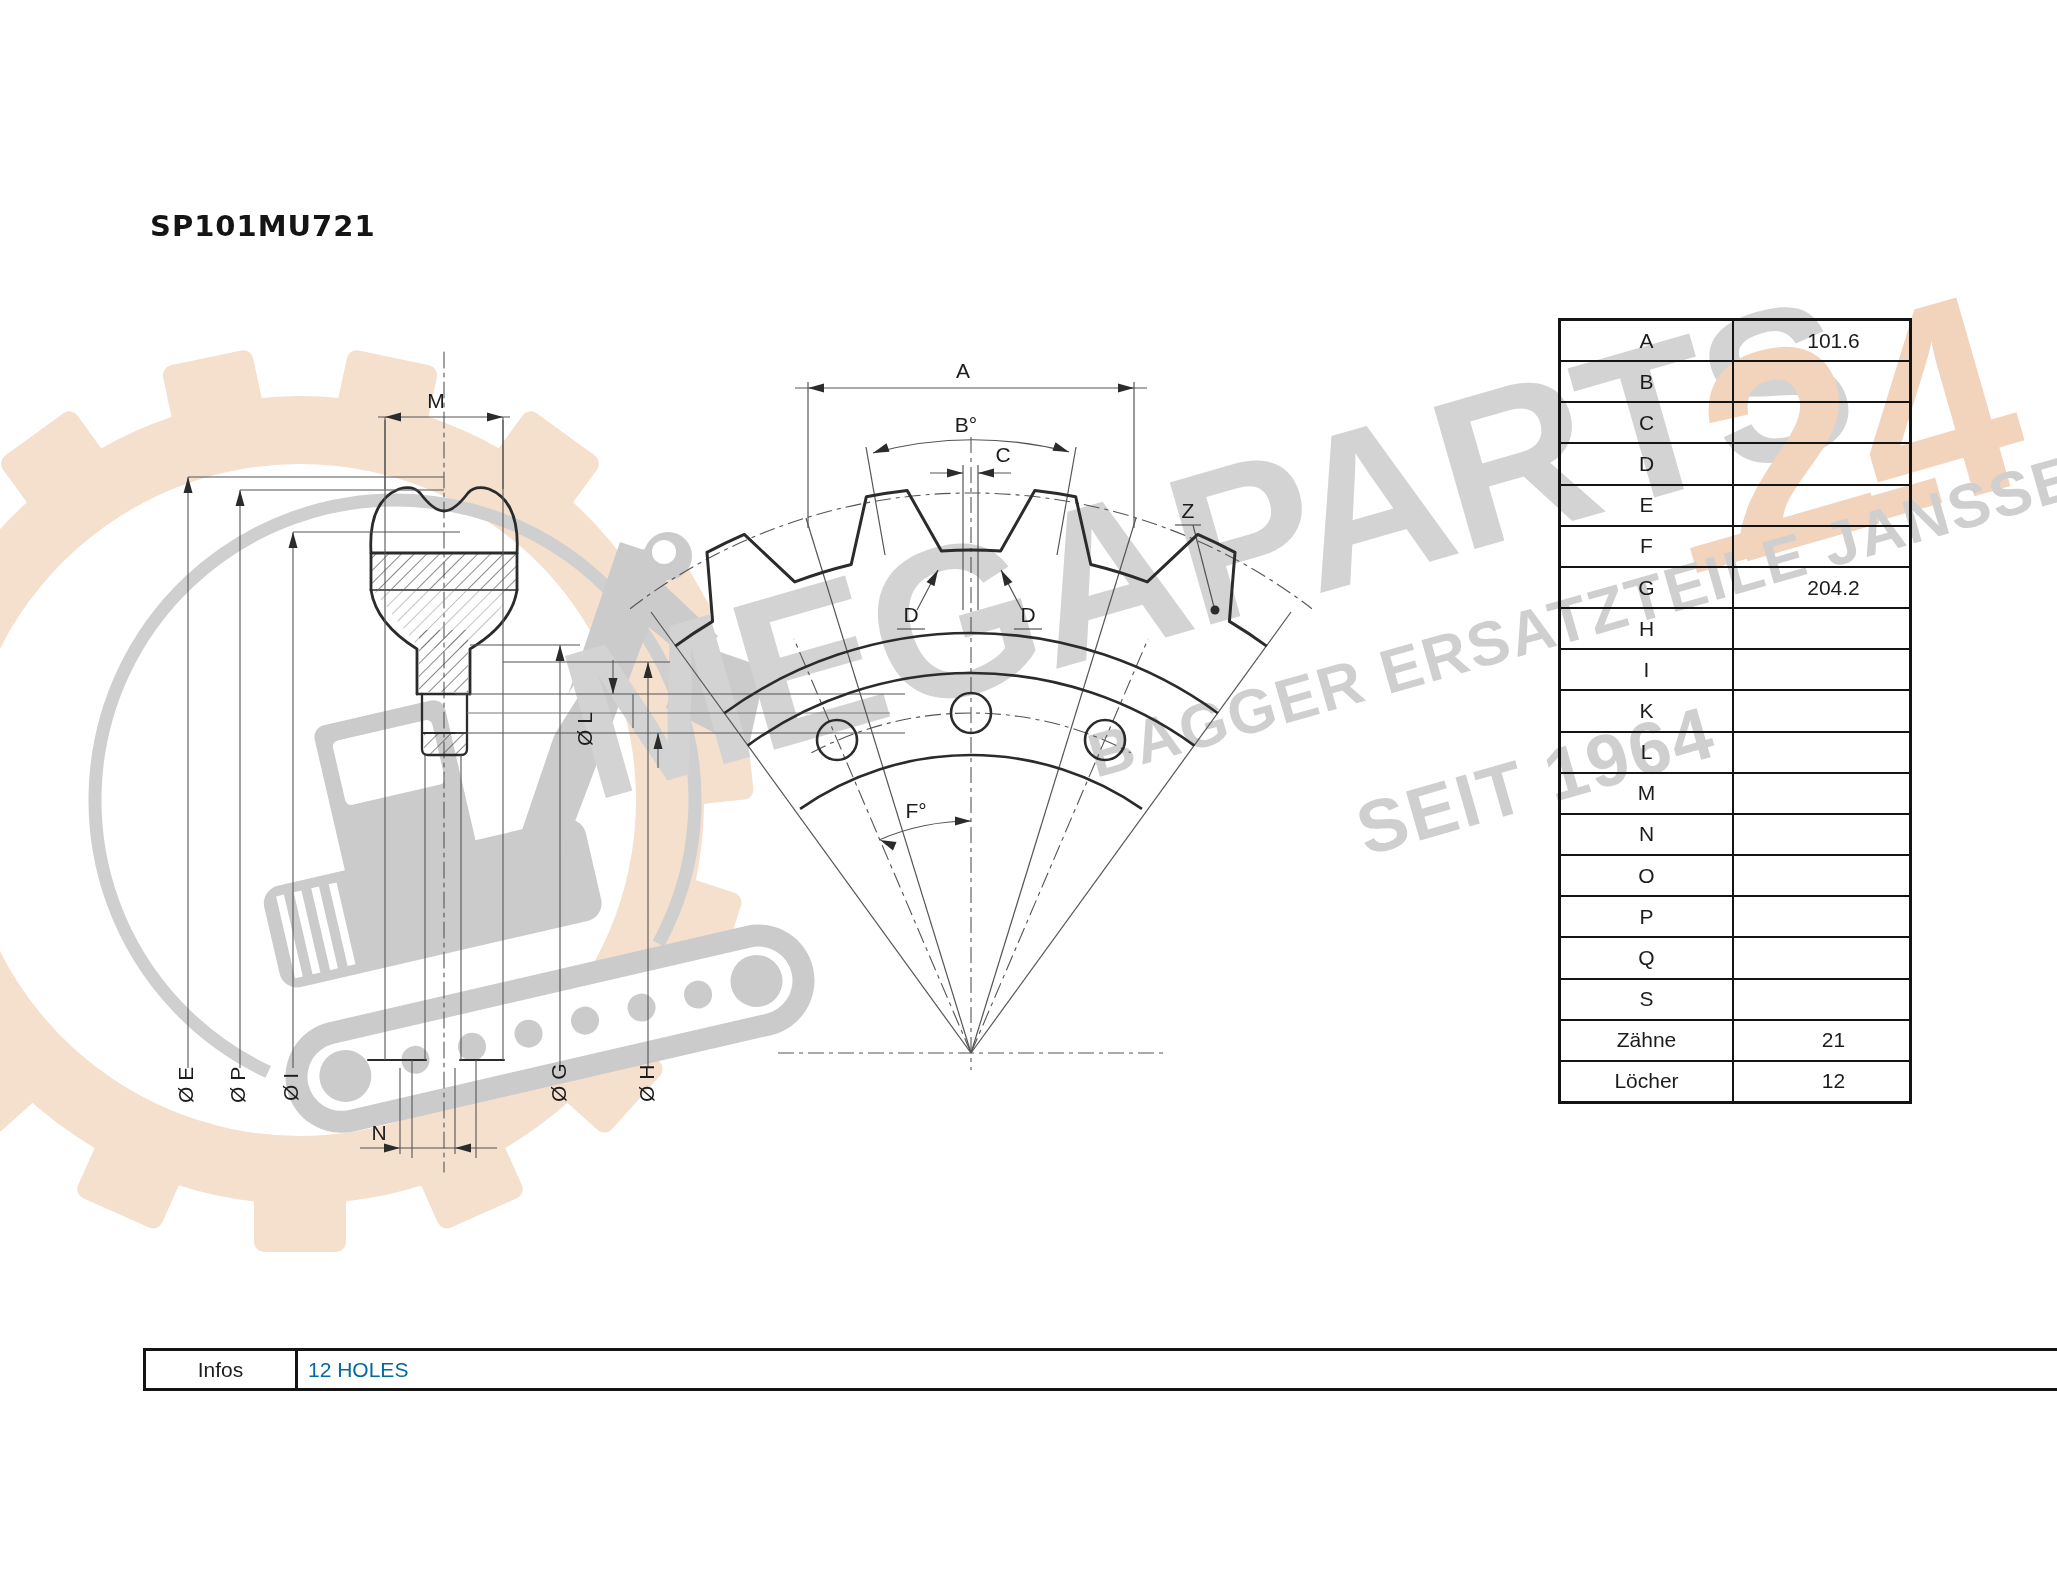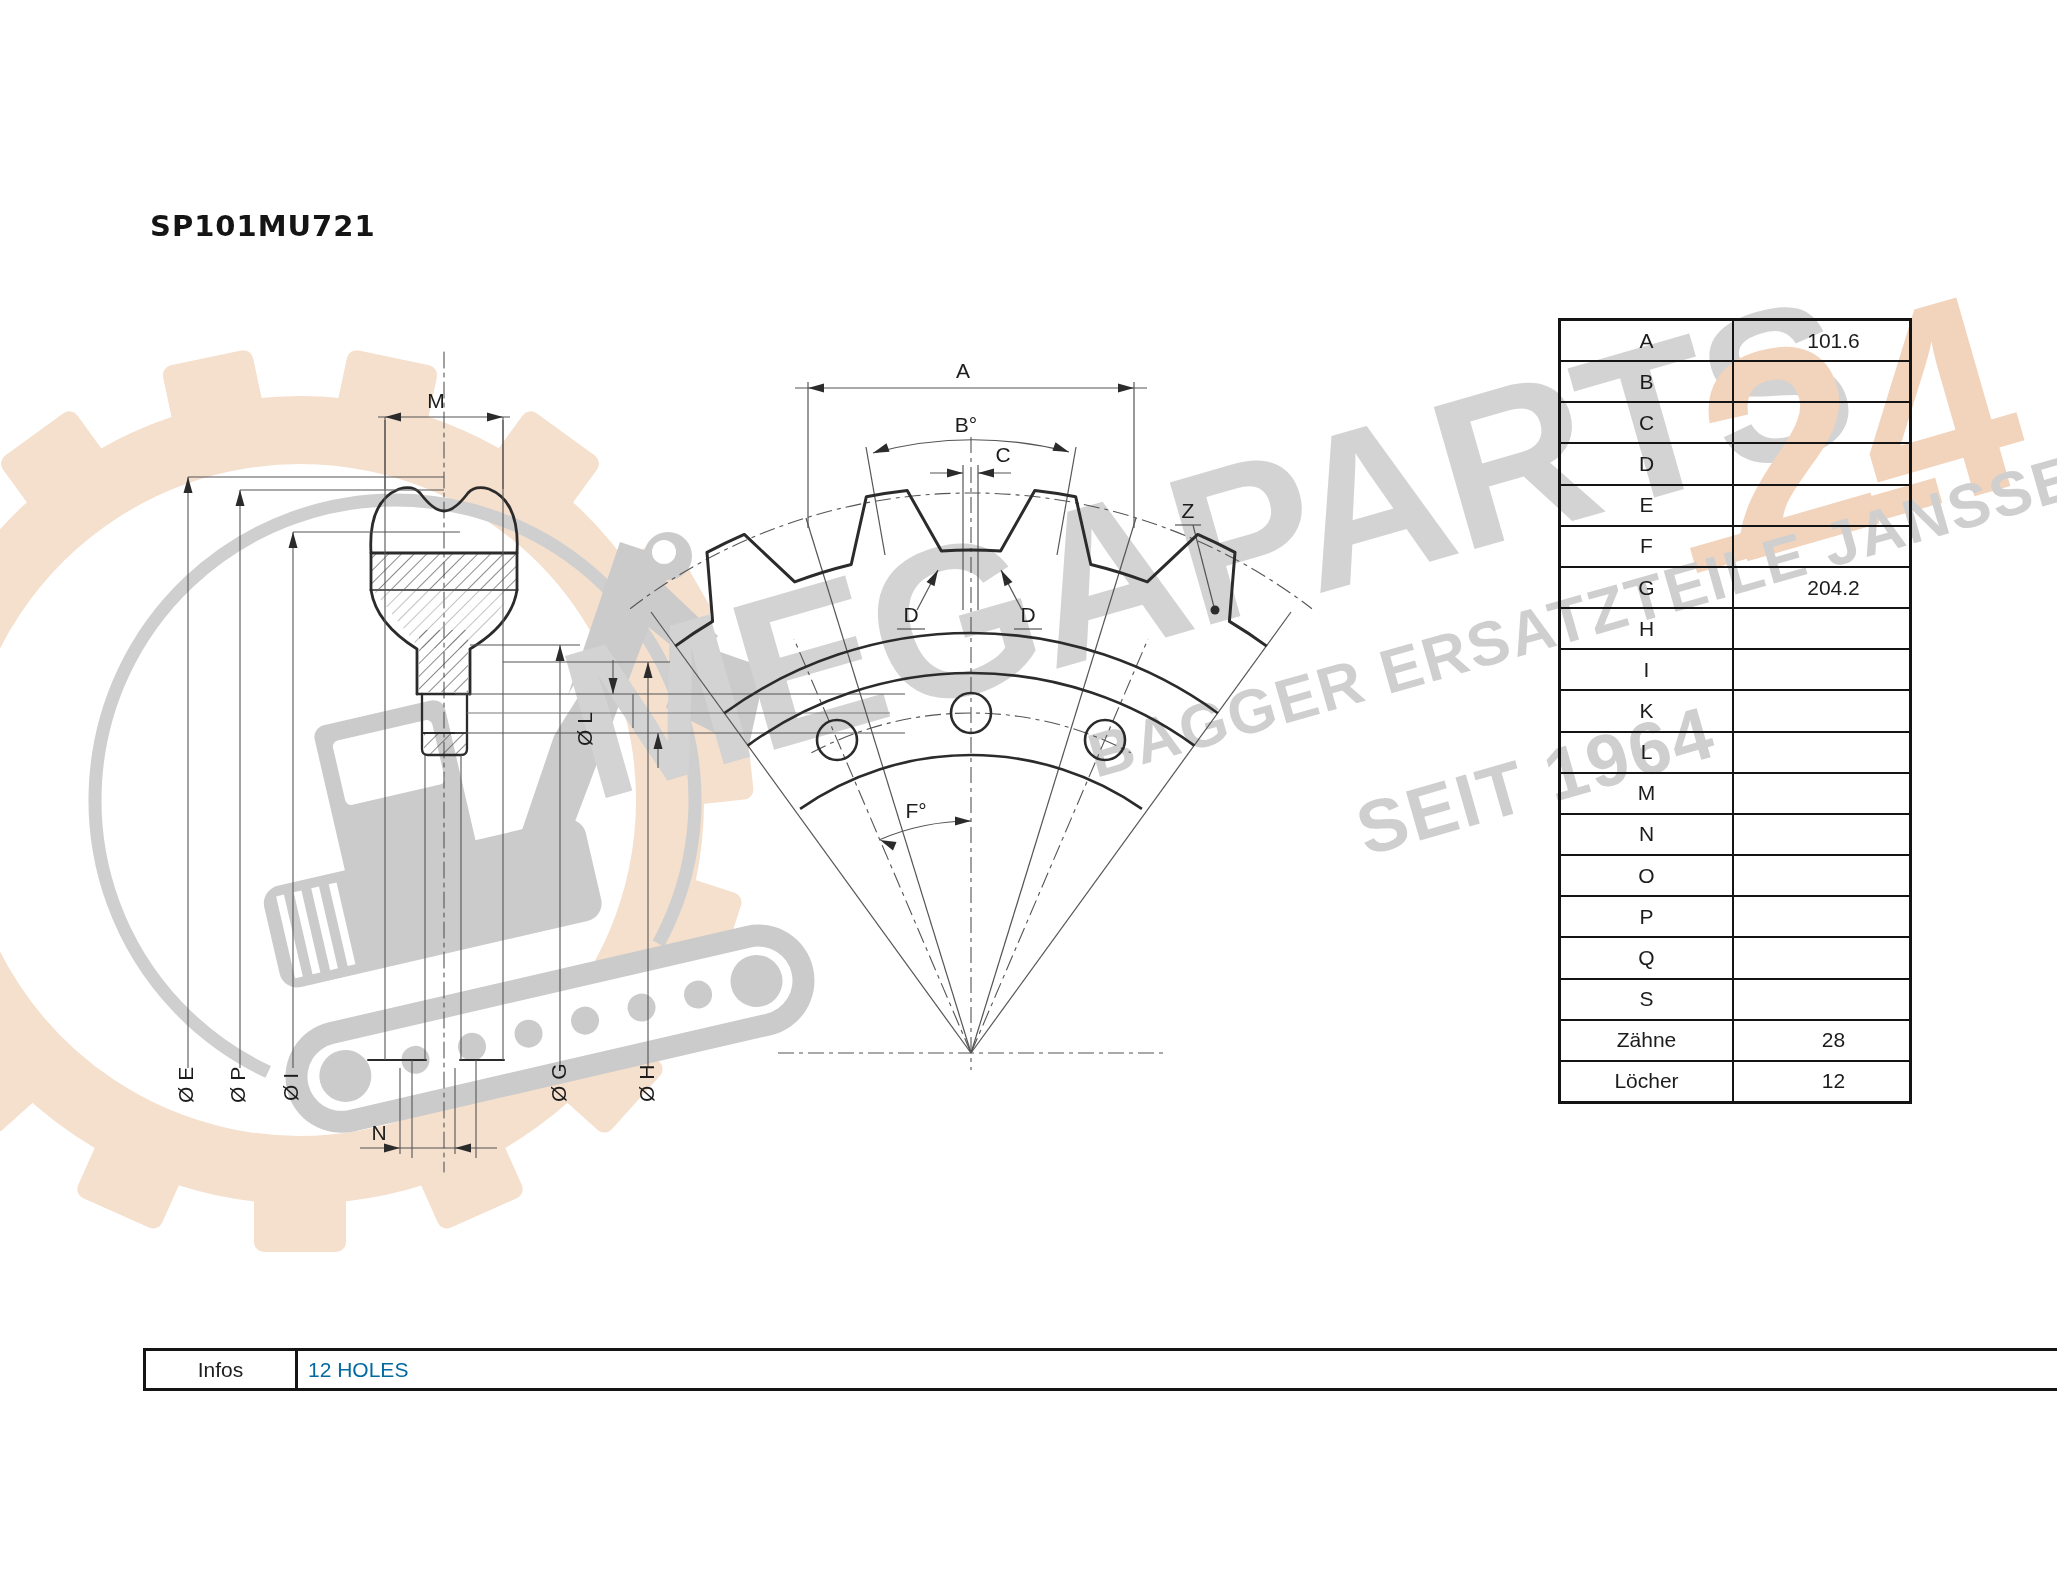--- a/index.html
+++ b/index.html
@@ -334,21 +334,21 @@
       <div class="spec-row">
         <div class="spec-label">Q</div>
         <div class="spec-value"></div>
       </div>
       <div class="spec-row">
         <div class="spec-label">S</div>
         <div class="spec-value"></div>
       </div>
       <div class="spec-row">
         <div class="spec-label">Zähne</div>
-        <div class="spec-value">28</div>
+        <div class="spec-value">21</div>
       </div>
       <div class="spec-row">
         <div class="spec-label">Löcher</div>
         <div class="spec-value">12</div>
       </div>
     </div>
 
   <div class="info-bar">
     <div class="info-label">Infos</div>
     <div class="info-value">12 HOLES</div>

